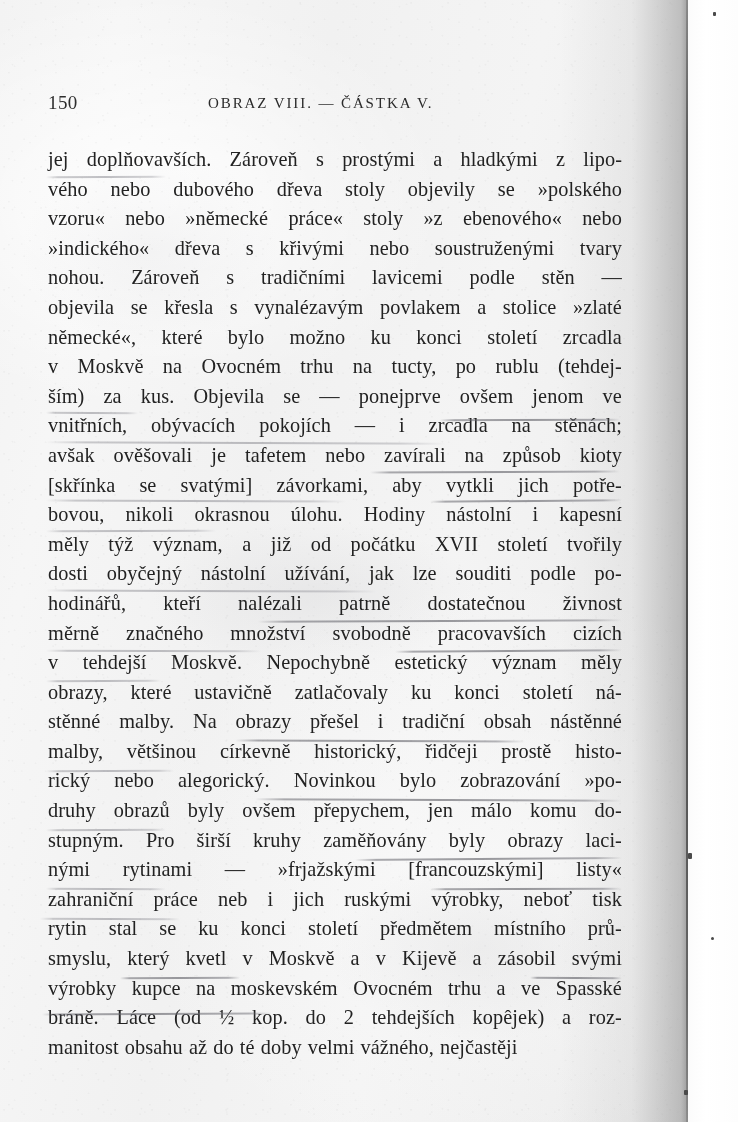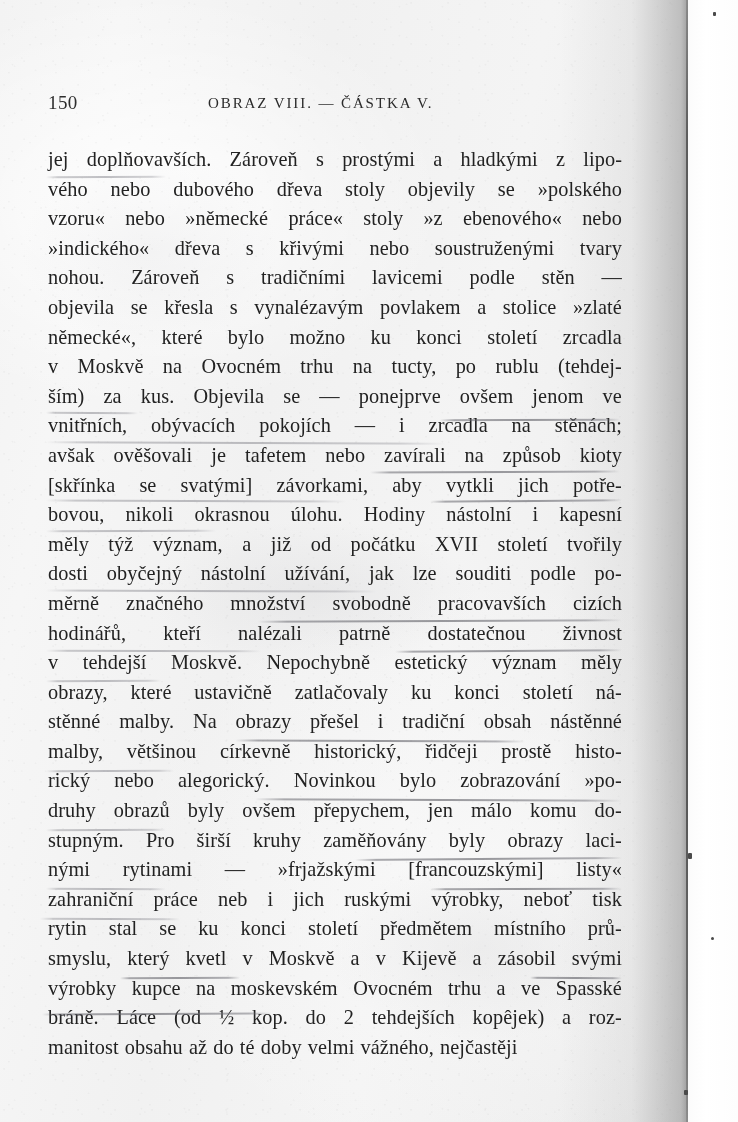--- a/index.html
+++ b/index.html
@@ -374,36 +374,36 @@
           <span>užívání,</span>
           <span>jak</span>
           <span>lze</span>
           <span>souditi</span>
           <span>podle</span>
           <span>po-</span>
         </div>
       </div>
       <div class="ln">
         <div class="tx">
+          <span>hodinářů,</span>
+          <span>kteří</span>
+          <span>nalézali</span>
+          <span>patrně</span>
+          <span>dostatečnou</span>
+          <span>živnost</span>
+        </div>
+      </div>
+      <div class="ln">
+        <div class="tx">
           <span>měrně</span>
           <span>značného</span>
           <span>množství</span>
           <span>svobodně</span>
           <span>pracovavších</span>
           <span>cizích</span>
-        </div>
-      </div>
-      <div class="ln">
-        <div class="tx">
-          <span>hodinářů,</span>
-          <span>kteří</span>
-          <span>nalézali</span>
-          <span>patrně</span>
-          <span>dostatečnou</span>
-          <span>živnost</span>
         </div>
       </div>
       <div class="ln">
         <div class="tx">
           <span>v</span>
           <span>tehdejší</span>
           <span>Moskvě.</span>
           <span>Nepochybně</span>
           <span>estetický</span>
           <span>význam</span>

